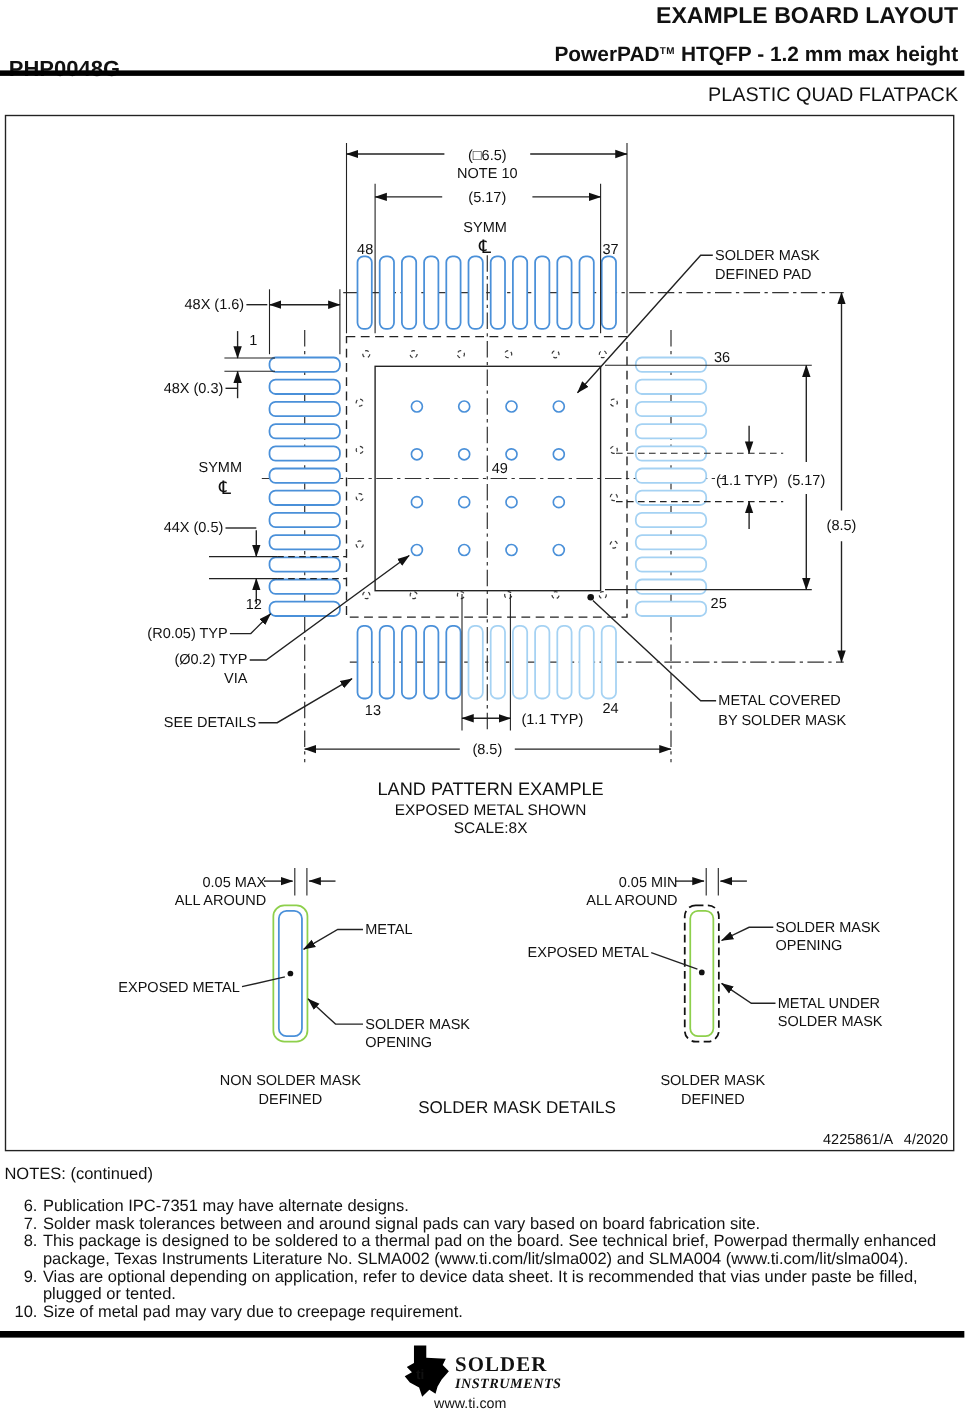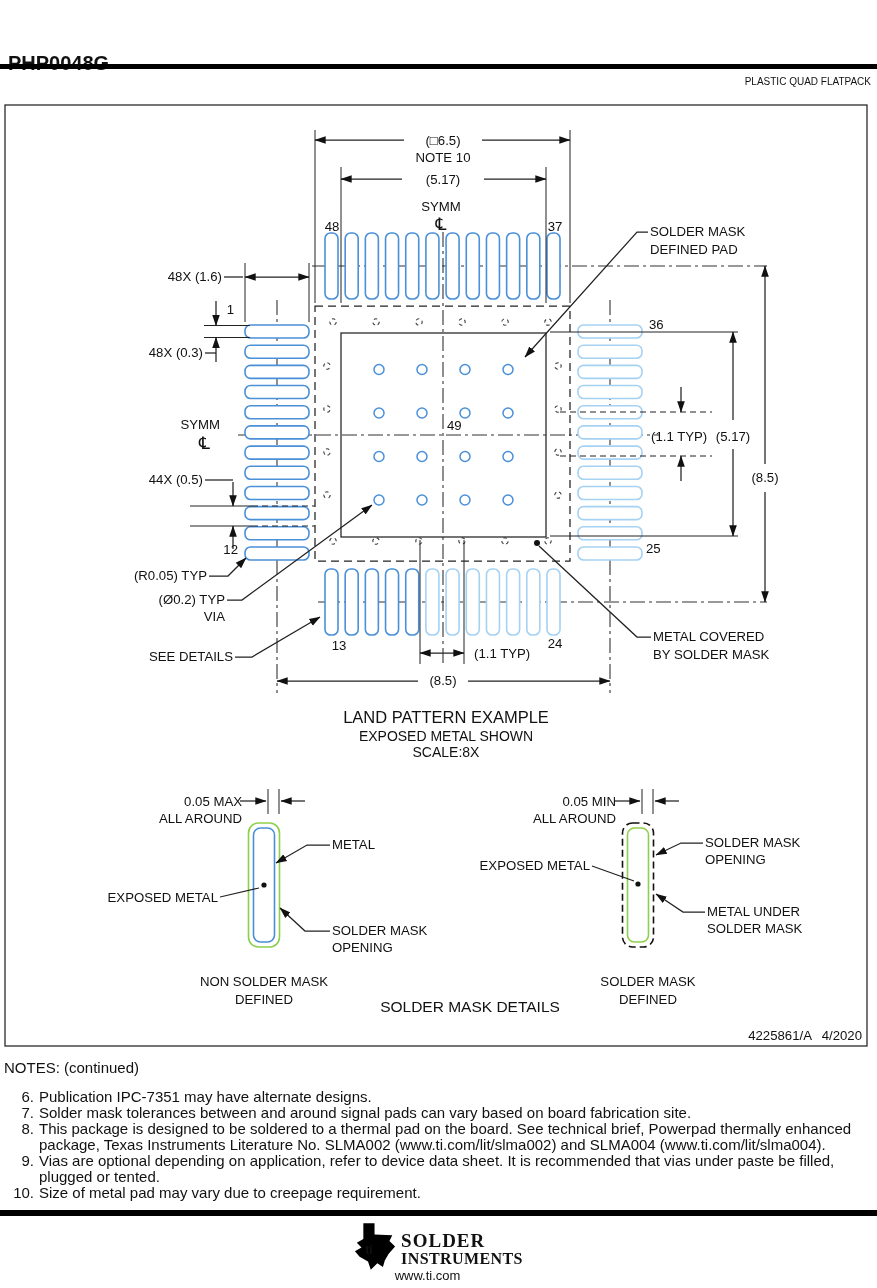--- a/index.html
+++ b/index.html
@@ -4,49 +4,51 @@
 <style>
   html,body{margin:0;padding:0;background:#fff;}
   .page{position:relative;width:877px;height:1288px;background:#fff;overflow:hidden;
         font-family:"Liberation Sans","DejaVu Sans",sans-serif;color:#111;}
   .abs{position:absolute;}
   .hdr-title{top:3px;right:6px;font-size:21px;font-weight:bold;}
   .part{top:52px;left:8px;font-size:20px;font-weight:bold;}
   .pkg{top:39px;right:6px;font-size:19px;font-weight:bold;}
   .pkg sup{font-size:9px;font-weight:bold;vertical-align:6px;letter-spacing:.5px;}
   .rule{top:64px;left:0;width:877px;height:5px;background:#000;}
-  .ptype{top:76px;right:6px;font-size:10px;}
+  .ptype{top:76px;right:6px;font-size:18px;}
   .notes{top:1060px;left:4px;width:868px;font-size:15px;line-height:16px;}
   .notes-heading{margin-bottom:13px;}
   .note-row{display:flex;}
   .note-num{width:30px;text-align:right;flex:none;padding-right:5px;}
   .note-text{flex:1;}
   .bar{top:1210px;left:0;width:877px;height:6px;background:#000;}
   .logo{top:1222px;left:0;width:877px;display:flex;justify-content:center;align-items:flex-start;gap:5px;}
   .brand{font-family:"Liberation Serif","DejaVu Serif",serif;font-weight:bold;line-height:1.05;padding-top:9px;}
   .brand-l1{font-size:19px;letter-spacing:1px;}
-  .brand-l2{font-size:16px;letter-spacing:.4px;}
+  .brand-l2{font-size:13px;letter-spacing:.4px;font-style:italic;}
   .url{top:1268px;left:0;width:855px;text-align:center;font-size:13px;}
   svg text{font-family:"Liberation Sans","DejaVu Sans",sans-serif;font-size:13.2px;fill:#111;}
   svg text.mid{text-anchor:middle;} svg text.end{text-anchor:end;}
   svg text.big{font-size:16.5px;} svg text.med{font-size:14px;} svg text.t15{font-size:15.5px;}
   svg text.cl{font-family:"DejaVu Sans",sans-serif;font-size:17px;}
   line,path.ln,rect.ln{stroke:#222;stroke-width:1.25;fill:none;}
   .ext{stroke-width:1;}
   .dd{stroke-dasharray:15 4 3 4;stroke-width:1.1;stroke:#333;}
   .dsh{stroke-dasharray:8 5;stroke:#333;}
   .d64{stroke-dasharray:6 4;stroke-width:1;}
   .arcmark{fill:none;stroke:#3a3a3a;stroke-width:1.1;stroke-dasharray:3.4 3.4;}
 </style>
 </head>
 <body>
 
 <div class="page">
 
+  <div class="abs hdr-title">EXAMPLE BOARD LAYOUT</div>
   <div class="abs part">PHP0048G</div>
+  <div class="abs pkg"><span>PowerPAD</span><sup>TM</sup><span> HTQFP - 1.2 mm max height</span></div>
   <div class="abs rule"></div>
   <div class="abs ptype">PLASTIC QUAD FLATPACK</div>
 
   <svg class="abs" style="top:0;left:0" width="877" height="1288" viewBox="0 0 877 1288">
     <defs>
       <marker id="ar" viewBox="0 0 10 10" refX="9.5" refY="5" markerWidth="9" markerHeight="9" orient="auto-start-reverse">
         <path d="M0,1.6 L10,5 L0,8.4 z" fill="#111"></path>
       </marker>
     </defs>
 

